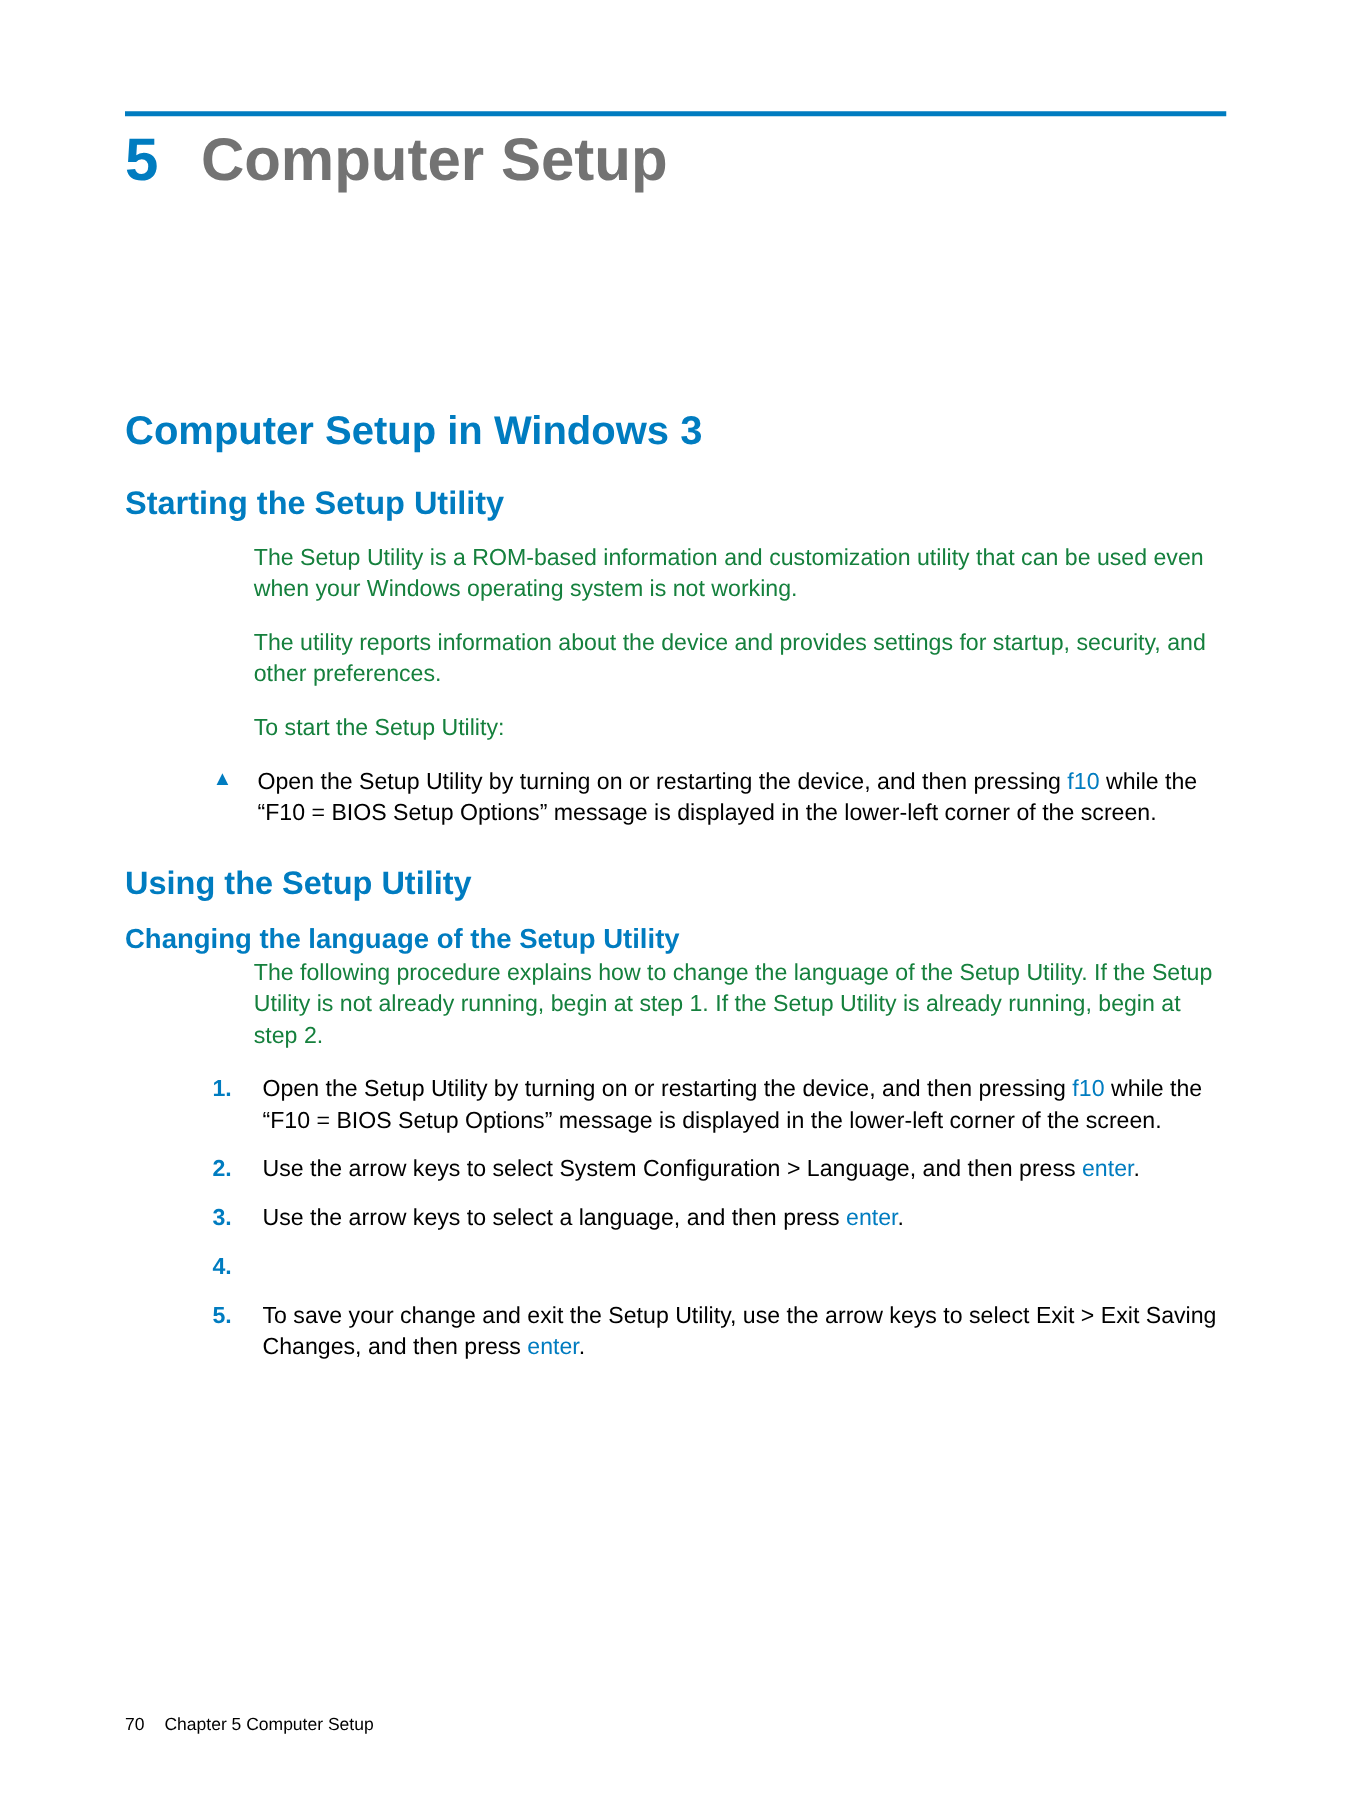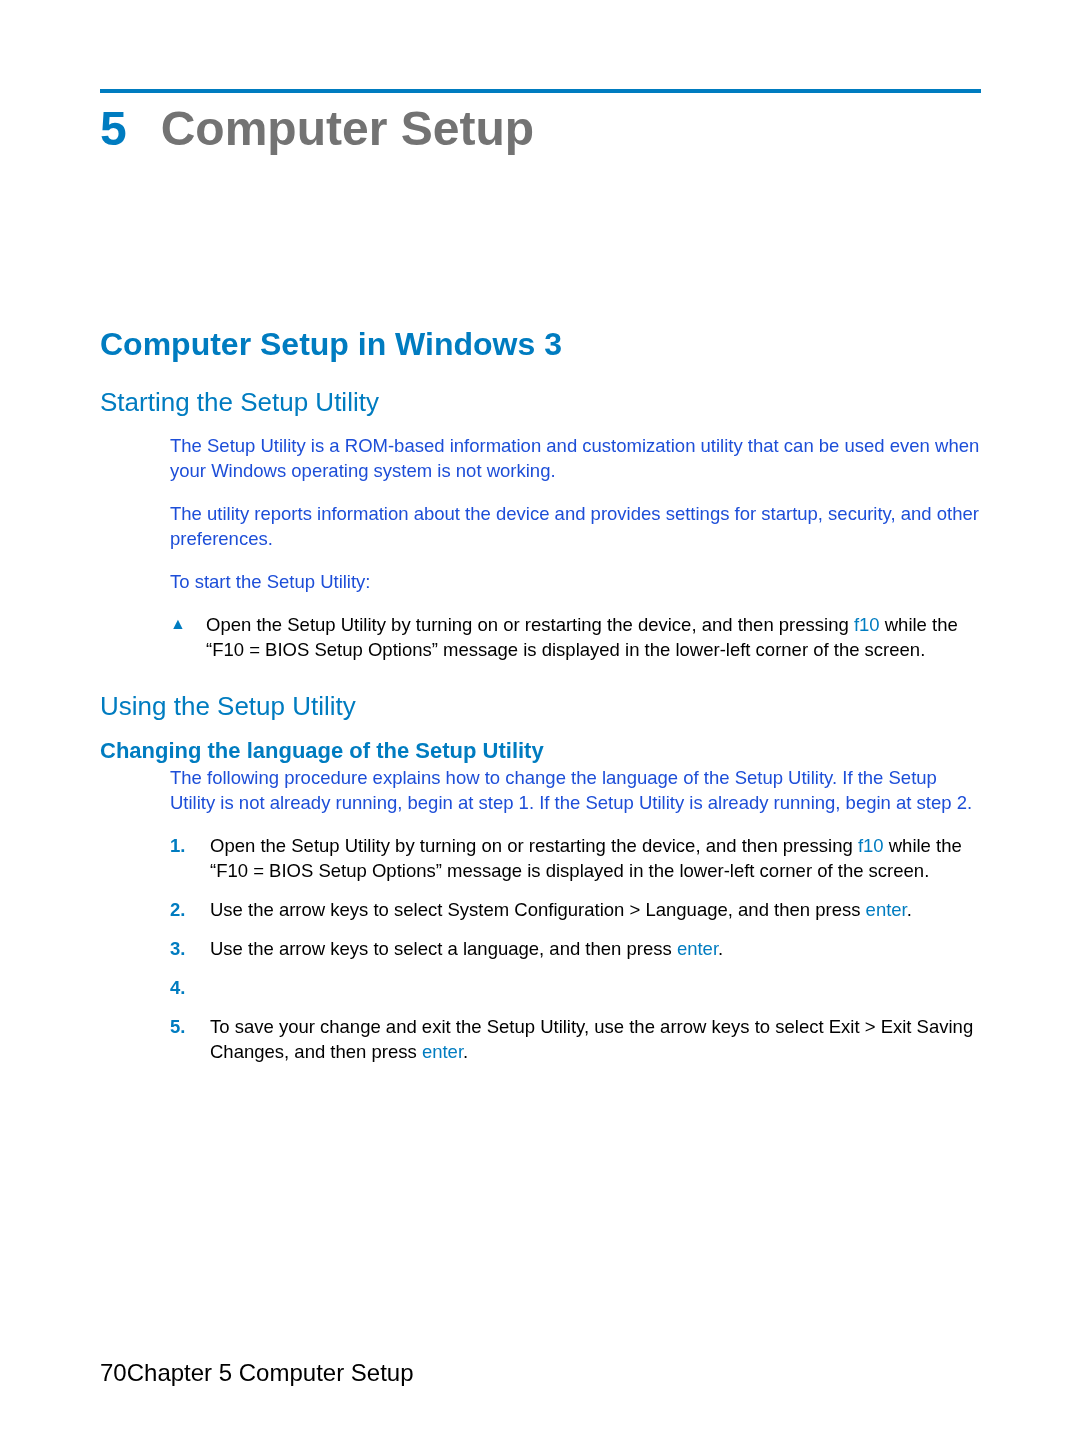--- a/index.html
+++ b/index.html
@@ -40,36 +40,36 @@
       font-family: Arial, Helvetica, sans-serif;
     }
     .h1 {
       font-size: 32px;
       font-weight: bold;
       color: #007cc0;
       margin-bottom: 24px;
     }
     .h2 {
       font-size: 26px;
-      font-weight: normal;
+      font-weight: bold;
       color: #007cc0;
       margin-bottom: 16px;
     }
     .h3 {
       font-size: 22px;
       font-weight: bold;
       color: #007cc0;
       margin-bottom: 2px;
     }
     .body-text {
       font-size: 18.5px;
       line-height: 1.35;
-      margin-left: 70px;
+      margin-left: 103px;
       margin-bottom: 18px;
-      color: #1d4ed8;
+      color: #15803d;
     }
     .bullet-list {
       margin-left: 70px;
       margin-bottom: 22px;
     }
     .bullet-item {
       display: flex;
       gap: 20px;
       font-size: 18.5px;
       line-height: 1.35;
@@ -101,22 +101,23 @@
       color: #007cc0;
     }
     .bold {
       font-weight: normal;
       margin-top: 24px;
     }
     .footer {
       position: absolute;
       bottom: 50px;
       left: 100px;
-      font-size: 24px;
+      font-size: 14px;
       display: flex;
+      gap: 16px;
       justify-content: space-between;
     }
     .section-block {
       margin-bottom: 28px;
     }
   </style>
 </head>
 <body>
 
 <hr class="chapter-rule">

